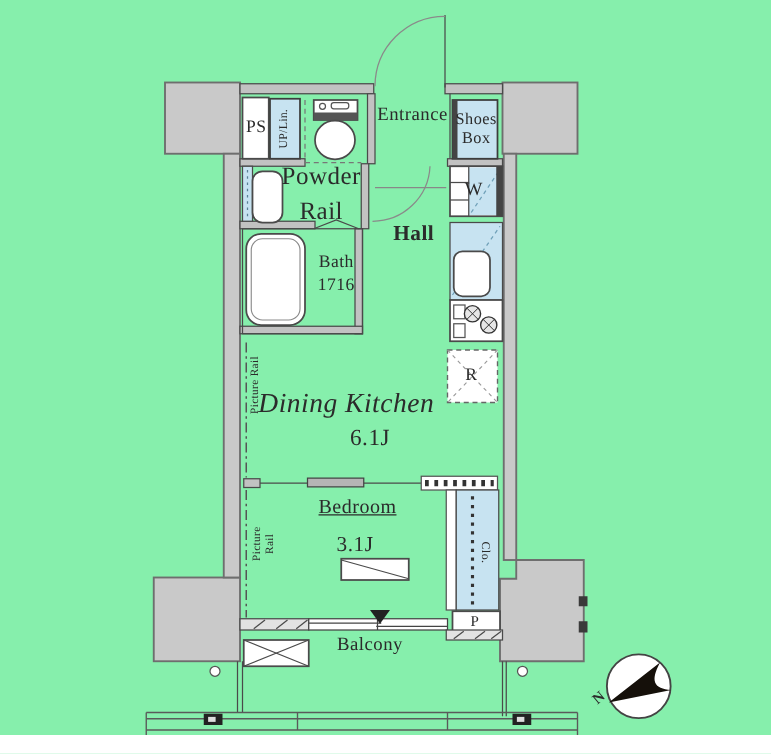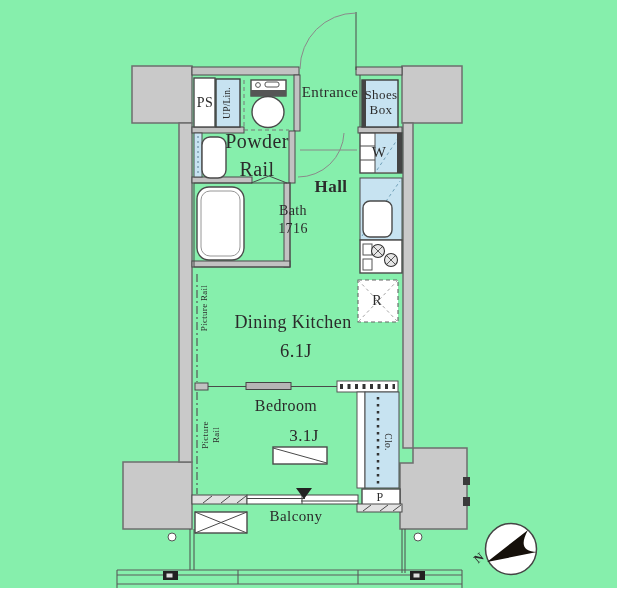--- a/index.html
+++ b/index.html
@@ -222,38 +222,38 @@
   </div>
 
   <div class="lbl" style="left:257px;top:155px;font-size:20px;line-height:1.4;">
     <div>Powder</div>
     <div>Rail</div>
   </div>
 
   <div class="lbl" style="left:331px;top:187px;font-size:17px;font-weight:bold;">Hall</div>
   <div class="lbl" style="left:379px;top:152px;font-size:15px;">W</div>
 
-  <div class="lbl" style="left:269px;top:220px;font-size:14px;line-height:1.3;margin-left:24px;">
+  <div class="lbl" style="left:269px;top:220px;font-size:14px;line-height:1.3;">
     <div>Bath</div>
     <div>1716</div>
   </div>
 
-  <div class="lbl" style="left:293px;top:323px;font-size:18px;">Dining Kitchen</div>
+  <div class="lbl" style="left:277px;top:323px;font-size:22px;font-style:italic;">Dining Kitchen</div>
   <div class="lbl" style="left:296px;top:351px;font-size:18.5px;font-family:Liberation Serif, serif;">6.1J</div>
   <div class="lbl" style="left:377px;top:301px;font-size:14px;">R</div>
 
   <div class="lbl vert" style="left:204px;top:308px;font-size:9px;letter-spacing:0.3px;">Picture Rail</div>
 
   <div class="lbl vert" style="left:211px;top:435px;font-size:9px;line-height:1.25;letter-spacing:0.3px;">
     <div>Picture</div>
     <div>Rail</div>
   </div>
 
-  <div class="lbl" style="left:286px;top:406px;font-size:16px;">Bedroom</div>
-  <div class="lbl" style="left:284px;top:436px;font-size:17px;margin-left:20px;">3.1J</div>
+  <div class="lbl" style="left:286px;top:406px;font-size:16px;text-decoration:underline;">Bedroom</div>
+  <div class="lbl" style="left:284px;top:436px;font-size:17px;">3.1J</div>
 
   <div class="lbl vert-cw" style="left:387px;top:442px;font-size:9.5px;">Clo.</div>
   <div class="lbl" style="left:380px;top:497px;font-size:12px;">P</div>
 
   <div class="lbl" style="left:296px;top:516px;font-size:15px;">Balcony</div>
 
   <div class="lbl north" style="left:479px;top:558px;font-size:12px;">N</div>
 
 </div>
 

